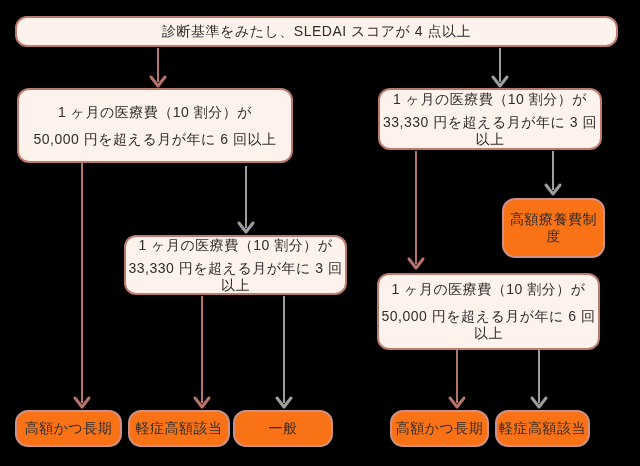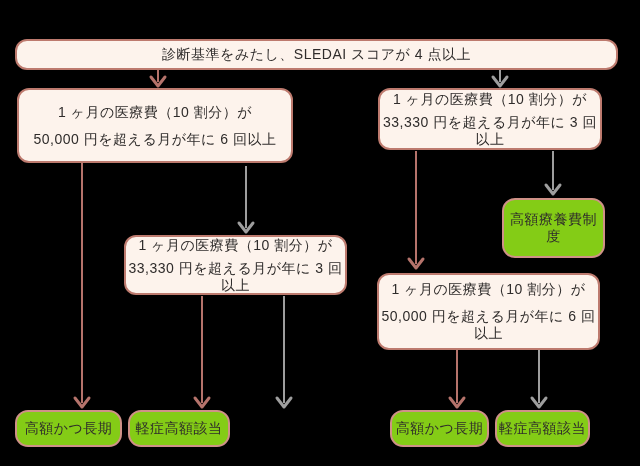--- a/index.html
+++ b/index.html
@@ -34,23 +34,23 @@
     display: flex;
     flex-direction: column;
     align-items: center;
     justify-content: center;
     text-align: center;
     font-size: 14px;
     letter-spacing: 0.5px;
     line-height: 17px;
   }
   .node.cream  { background: #fdf3ec; border-color: #bd7a6e; border-radius: 12px; }
-  .node.cyan   { background: #84cc16; border-color: #cf9187; border-radius: 13px; }
+  .node.cyan   { background: #f97316; border-color: #cf9187; border-radius: 13px; }
 
-  .n-root  { left: 15px;  top: 16px;  width: 603px; height: 31px;  border-radius: 9px; margin-top: 23px; }
+  .n-root  { left: 15px;  top: 16px;  width: 603px; height: 31px;  border-radius: 9px; }
   .n-l1    { left: 17px;  top: 88px;  width: 276px; height: 75px;  gap: 10px; }
   .n-r1    { left: 378px; top: 88px;  width: 224px; height: 62px;  gap: 6px; }
   .n-l2    { left: 124px; top: 235px; width: 223px; height: 60px;  gap: 6px; }
   .n-info  { left: 502px; top: 198px; width: 103px; height: 60px;  gap: 6px; border-radius: 16px; }
   .n-r2    { left: 377px; top: 273px; width: 223px; height: 77px;  gap: 10px; }
   .n-res1  { left: 15px;  top: 410px; width: 107px; height: 37px; }
   .n-res2  { left: 128px; top: 410px; width: 102px; height: 37px; }
   .n-res3  { left: 233px; top: 410px; width: 100px; height: 37px; }
   .n-res4  { left: 390px; top: 410px; width: 99px;  height: 37px; }
   .n-res5  { left: 495px; top: 410px; width: 95px;  height: 37px; }
@@ -140,20 +140,23 @@
     <span>1 ヶ月の医療費（10 割分）が</span>
     <span>50,000 円を超える月が年に 6 回以上</span>
   </div>
 
   <div class="node cyan n-res1">
     <span>高額かつ長期</span>
   </div>
   <div class="node cyan n-res2">
     <span>軽症高額該当</span>
   </div>
+  <div class="node cyan n-res3">
+    <span>一般</span>
+  </div>
   <div class="node cyan n-res4">
     <span>高額かつ長期</span>
   </div>
   <div class="node cyan n-res5">
     <span>軽症高額該当</span>
   </div>
 
 </div>
 
 </body></html>

